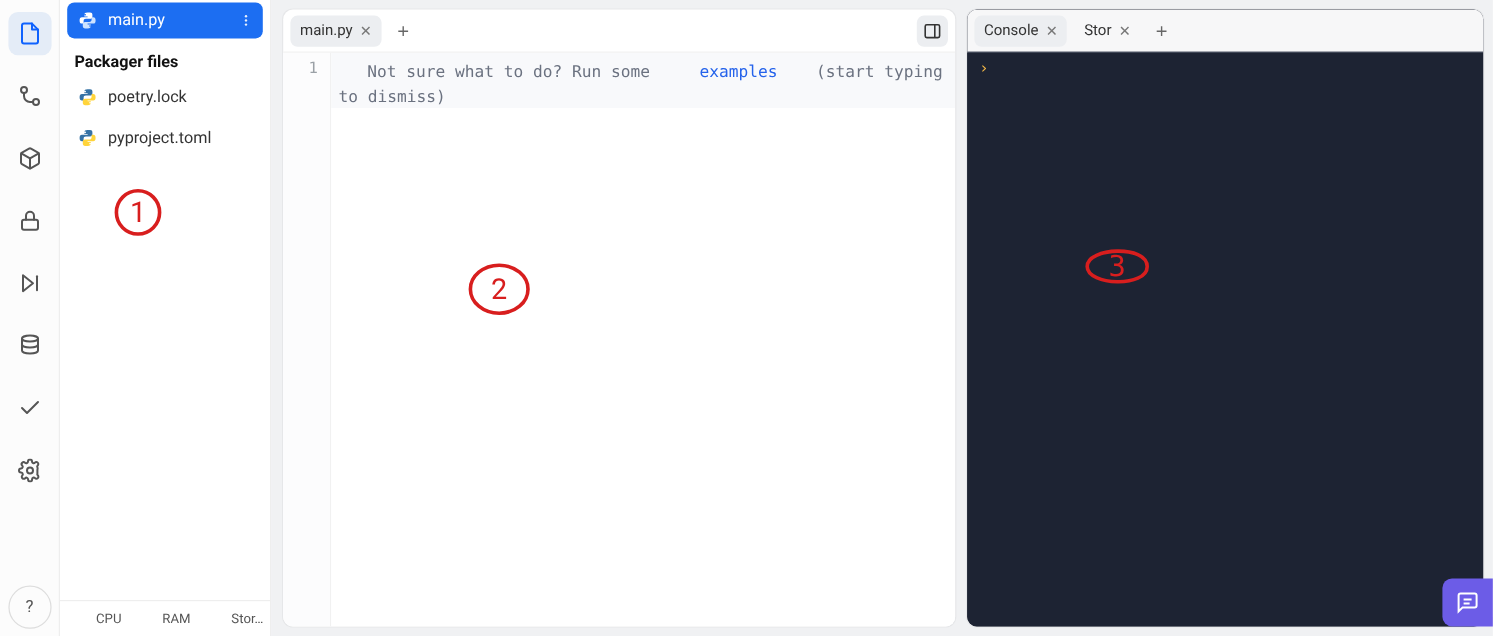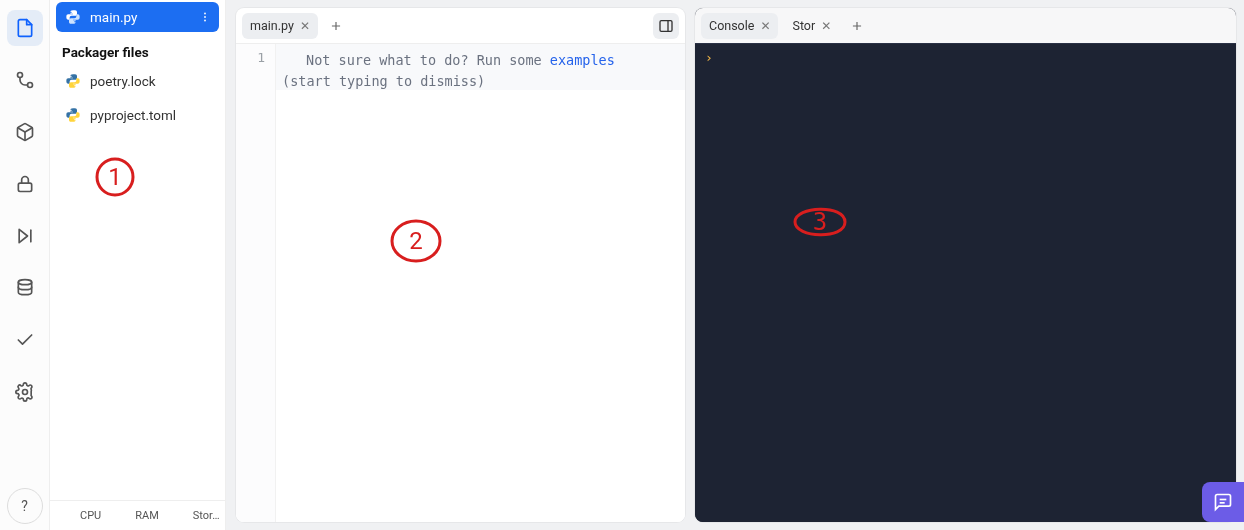--- a/index.html
+++ b/index.html
@@ -25,37 +25,37 @@
   .file-row .label { flex:1; white-space:nowrap; overflow:hidden; text-overflow:ellipsis;}
   .file-row .more { color:inherit; opacity:.9;}
   .section-title { font-weight:700; font-size:13.5px; padding:10px 12px 4px 12px; color:#111;}
   .sidebar-footer { border-top:1px solid #eee; display:flex; gap:14px; padding:8px 10px; font-size:11px; color:#555;}
   .sidebar-footer span { cursor:pointer;margin-left:20px; }
 
   
   .panes { flex:1; display:flex; gap:10px; padding:8px 8px 8px 10px; background:#f0f1f3;}
   .pane { background:#fff; border-radius:8px; display:flex; flex-direction:column; overflow:hidden; box-shadow:0 0 0 1px rgba(0,0,0,0.04);}
   .editor-pane { flex: 1 1 0; min-width:0;}
-  .console-pane { width: 541px; background:#1d2333;}
+  .console-pane { width: 430px; background:#1d2333;}
 
   
   .tabbar { height:36px; display:flex; align-items:center; padding:4px 6px; gap:6px; border-bottom:1px solid #eee;}
   .console-pane .tabbar { border-bottom:1px solid #2a3145; background:#f7f7f8;}
   .tab { display:flex; align-items:center; gap:6px; height:26px; padding:0 8px; font-size:12.5px; border-radius:6px; color:#333; cursor:pointer;}
   .tab.active { background:#eceef1;}
   .tab .x { font-size:12px; color:#777; cursor:pointer;}
   .tab-add { width:24px; height:24px; display:flex; align-items:center; justify-content:center; color:#666; cursor:pointer; border-radius:6px;}
   .tabbar .spacer { flex:1;}
   .tabbar .rbtn { width:26px; height:26px; display:flex; align-items:center; justify-content:center; background:#eceef1; border-radius:6px; color:#333; cursor:pointer;}
 
   
   .editor-body { flex:1; display:flex; background:#fff; position:relative;}
   .gutter { width:40px; text-align:right; padding:6px 10px 0 0; color:#9aa0a6; font-family:ui-monospace,Menlo,Consolas,monospace; font-size:13px; background:#fcfcfd; border-right:1px solid #f1f1f1;}
   .code { flex:1; padding:6px 10px 0 6px; font-family:ui-monospace,Menlo,Consolas,monospace; font-size:13.5px; color:#4b5563; line-height:1.55; background:#f8f9fb;}
-  .code .link { color:#2563eb; }
+  .code .link { color:#2563eb;margin-left:33px; }
   .code .muted { color:#6b7280;margin-left:24px; }
   .editor-blank { position:absolute; left:40px; right:0; top:46px; bottom:0; background:#fff;}
 
   
   .console-body { flex:1; background:#1d2333; color:#f5b847; font-family:ui-monospace,Menlo,Consolas,monospace; font-size:13px; padding:6px 10px;}
   .prompt-caret { color:#f5b847; }
 
   
   .anno { position:absolute; pointer-events:none; }
   .anno svg { overflow:visible; }

